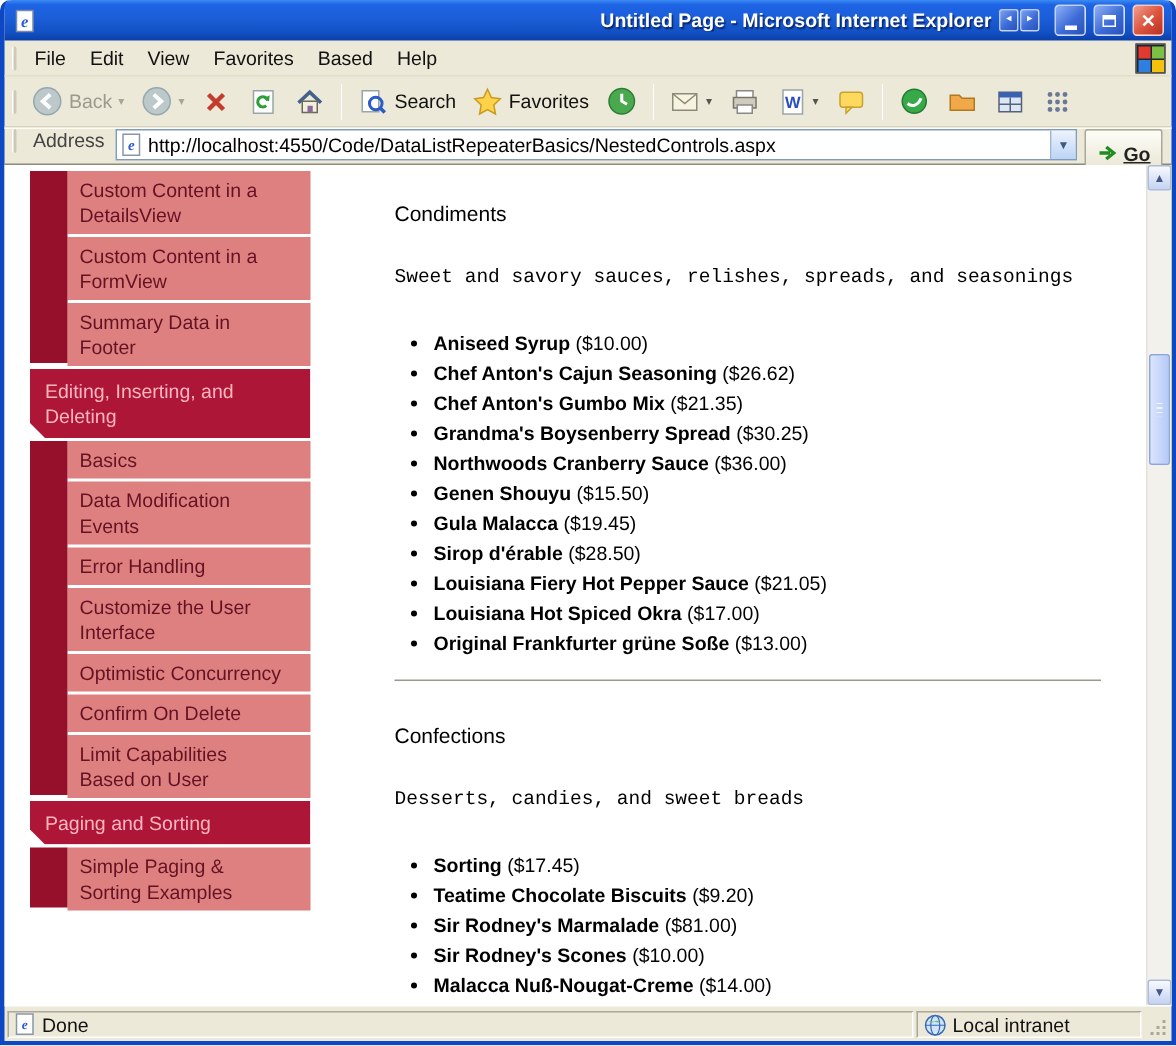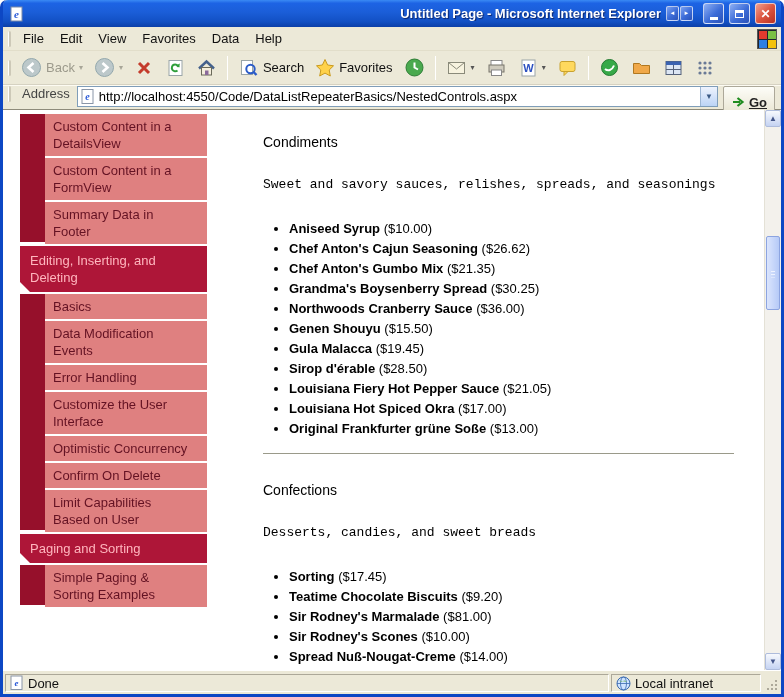--- a/index.html
+++ b/index.html
@@ -142,21 +142,21 @@
       </div>
   </div>
 
   <div class="menubar">
     <div class="grip"></div>
     <div style="display:flex">
         <div class="menu-item">File</div>
         <div class="menu-item">Edit</div>
         <div class="menu-item">View</div>
         <div class="menu-item">Favorites</div>
-        <div class="menu-item">Data</div>
+        <div class="menu-item">Based</div>
         <div class="menu-item">Help</div>
       </div>
     <div class="throbber">
         <span></span>
         <span></span>
         <span></span>
         <span></span>
       </div>
   </div>
 
@@ -360,21 +360,21 @@
             <li><span class="pname">Original Frankfurter grüne Soße</span> <span class="pprice">($13.00)</span></li>
           </ul>
           <div class="rule"></div>
           <div class="cat-title">Confections</div>
           <div class="cat-desc">Desserts, candies, and sweet breads</div>
           <ul class="plist">
             <li><span class="pname">Sorting</span> <span class="pprice">($17.45)</span></li>
             <li><span class="pname">Teatime Chocolate Biscuits</span> <span class="pprice">($9.20)</span></li>
             <li><span class="pname">Sir Rodney's Marmalade</span> <span class="pprice">($81.00)</span></li>
             <li><span class="pname">Sir Rodney's Scones</span> <span class="pprice">($10.00)</span></li>
-            <li><span class="pname">Spread Nuß-Nougat-Creme</span> <span class="pprice">($14.00)</span></li>
+            <li><span class="pname">Malacca Nuß-Nougat-Creme</span> <span class="pprice">($14.00)</span></li>
             <li><span class="pname">Gumbär Gummibärchen</span> <span class="pprice">($21.23)</span></li>
           </ul>
         </div>
     </div>
     <div class="scrollbar">
       <div class="sb-btn up">
           <span>▲</span>
         </div>
       <div class="sb-thumb"></div>
       <div class="sb-btn down">

